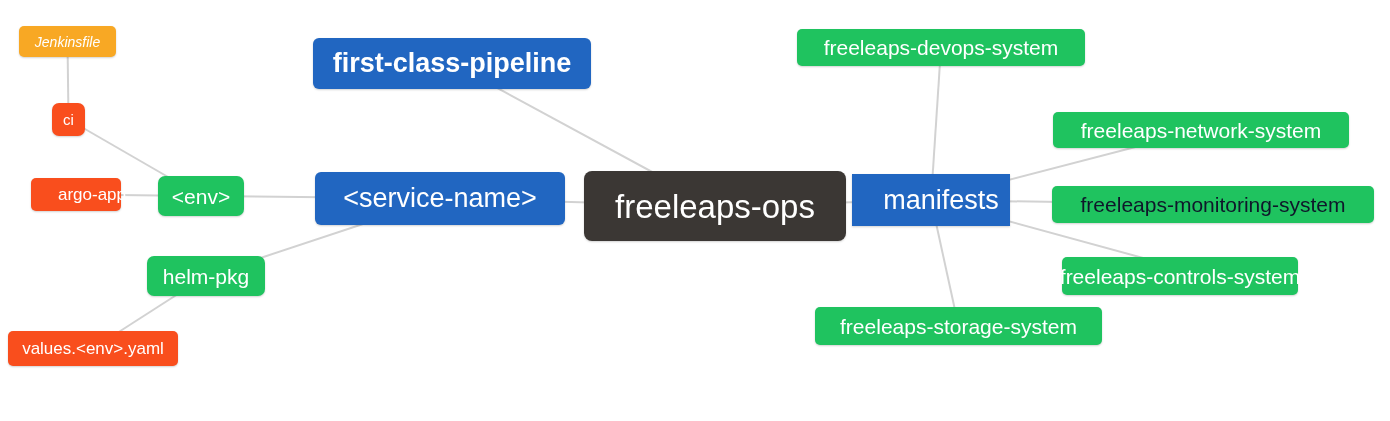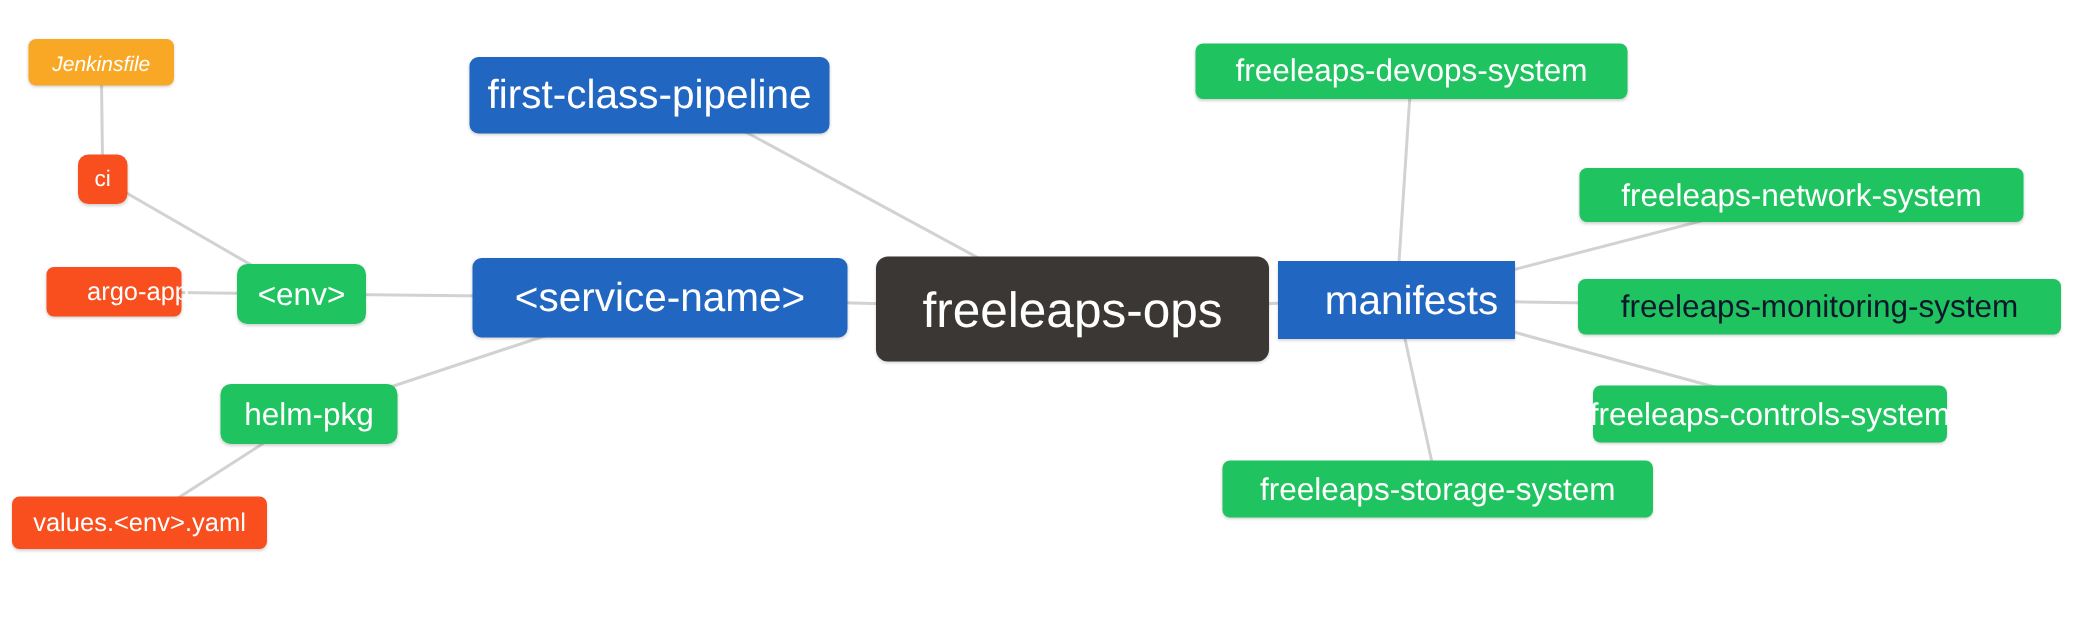--- a/index.html
+++ b/index.html
@@ -74,21 +74,21 @@
       </div>
       <div class="node" style="left: 158px; top: 176px; width: 86px; height: 40px; background: rgb(31, 195, 95); color: rgb(255, 255, 255); font-size: 21px; border-radius: 7px;">
         <span>&lt;env&gt;</span>
       </div>
       <div class="node" style="left: 147px; top: 256px; width: 118px; height: 40px; background: rgb(31, 195, 95); color: rgb(255, 255, 255); font-size: 21px; border-radius: 7px;">
         <span>helm-pkg</span>
       </div>
       <div class="node" style="left: 8px; top: 331px; width: 170px; height: 35px; background: rgb(249, 78, 29); color: rgb(255, 255, 255); font-size: 17px; border-radius: 5px;">
         <span>values.&lt;env&gt;.yaml</span>
       </div>
-      <div class="node" style="left: 313px; top: 38px; width: 240px; height: 51px; background: rgb(33, 102, 193); color: rgb(255, 255, 255); font-size: 27px; border-radius: 6px;">
+      <div class="node" style="left: 313px; top: 38px; width: 278px; height: 51px; background: rgb(33, 102, 193); color: rgb(255, 255, 255); font-size: 27px; border-radius: 6px; font-weight: bold;">
         <span>first-class-pipeline</span>
       </div>
       <div class="node" style="left: 315px; top: 172px; width: 250px; height: 53px; background: rgb(33, 102, 193); color: rgb(255, 255, 255); font-size: 27px; border-radius: 6px;">
         <span>&lt;service-name&gt;</span>
       </div>
       <div class="node" style="left: 584px; top: 171px; width: 262px; height: 70px; background: rgb(59, 55, 52); color: rgb(255, 255, 255); font-size: 33px; border-radius: 8px;">
         <span>freeleaps-ops</span>
       </div>
       <div class="node" style="left: 852px; top: 174px; width: 158px; height: 52px; background: rgb(33, 102, 193); color: rgb(255, 255, 255); font-size: 27px; border-radius: 0; padding-left: 20px;">
         <span>manifests</span>

